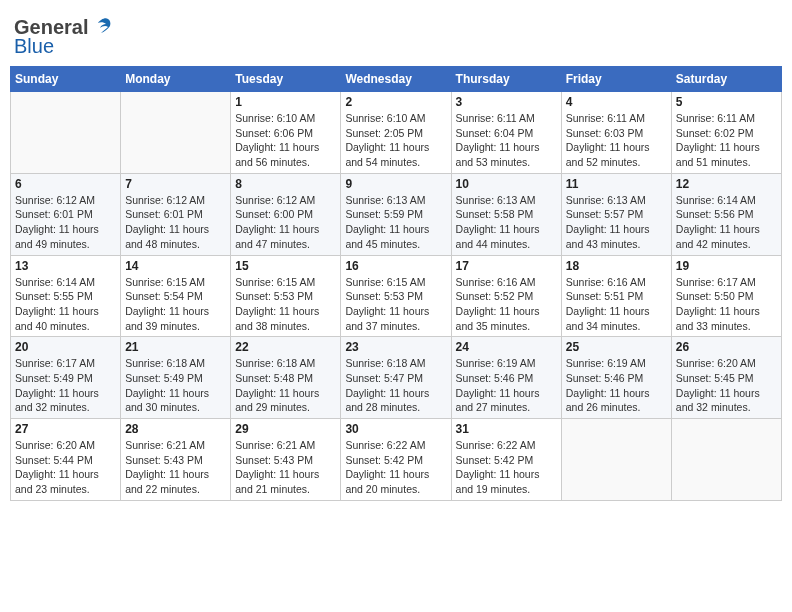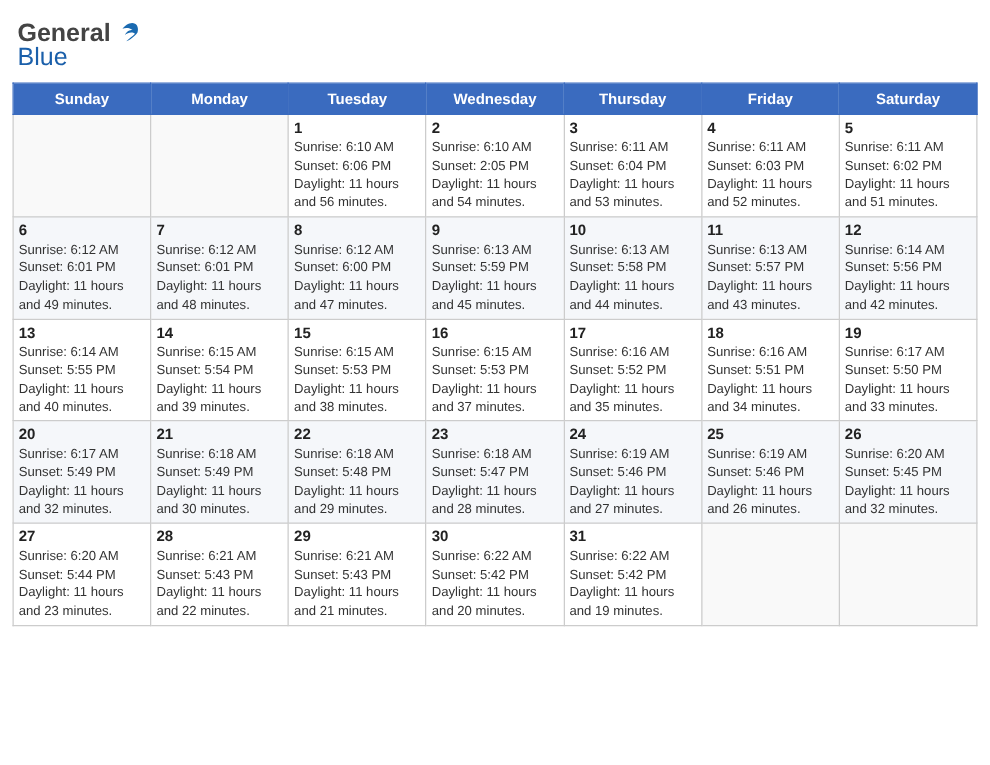--- a/index.html
+++ b/index.html
@@ -37,21 +37,21 @@
     }
     .calendar {
       width: 100%;
       border-collapse: collapse;
       font-size: 11px;
     }
     .calendar th {
       background: #3a6bbf;
       color: #fff;
       padding: 5px 4px;
-      text-align: center;
+      text-align: left;
       font-size: 12px;
       font-weight: bold;
       border: 1px solid #3a6bbf;
     }
     .calendar td {
       border: 1px solid #ccc;
       vertical-align: top;
       padding: 3px 4px;
       width: 110px;
       min-height: 70px;

